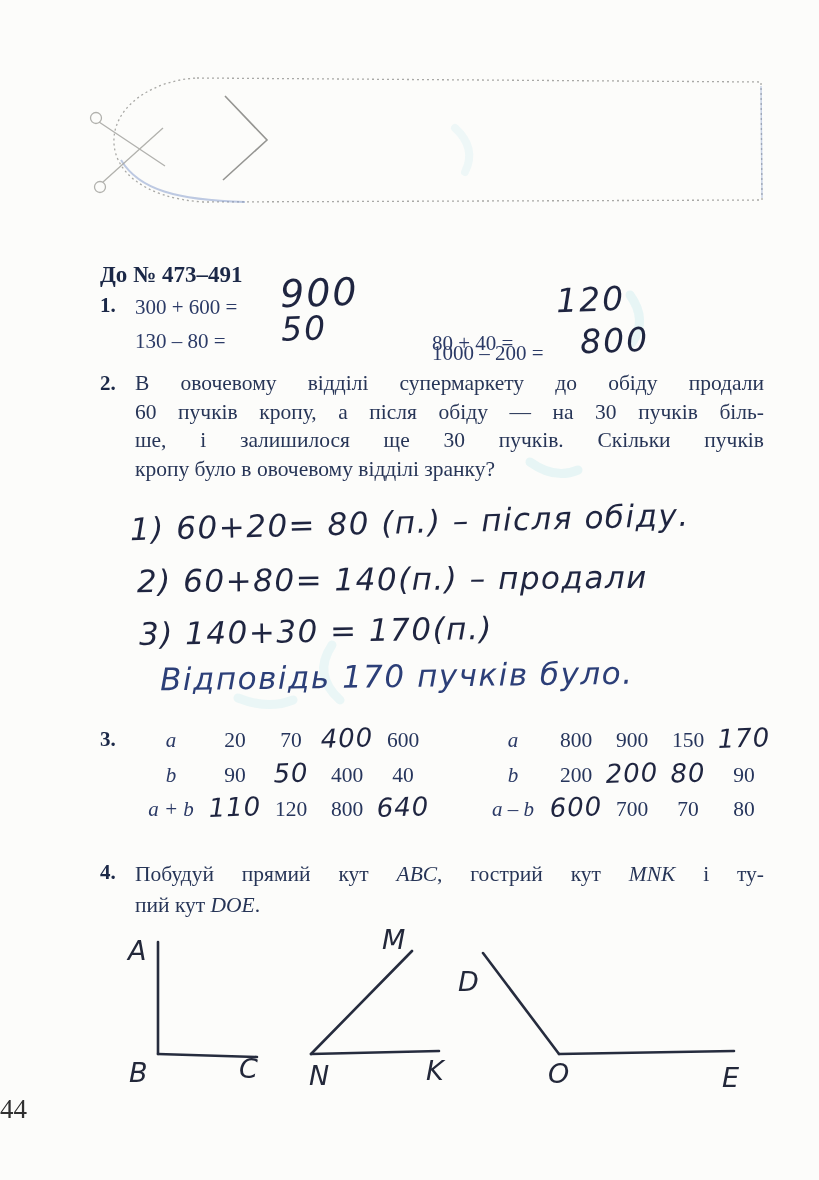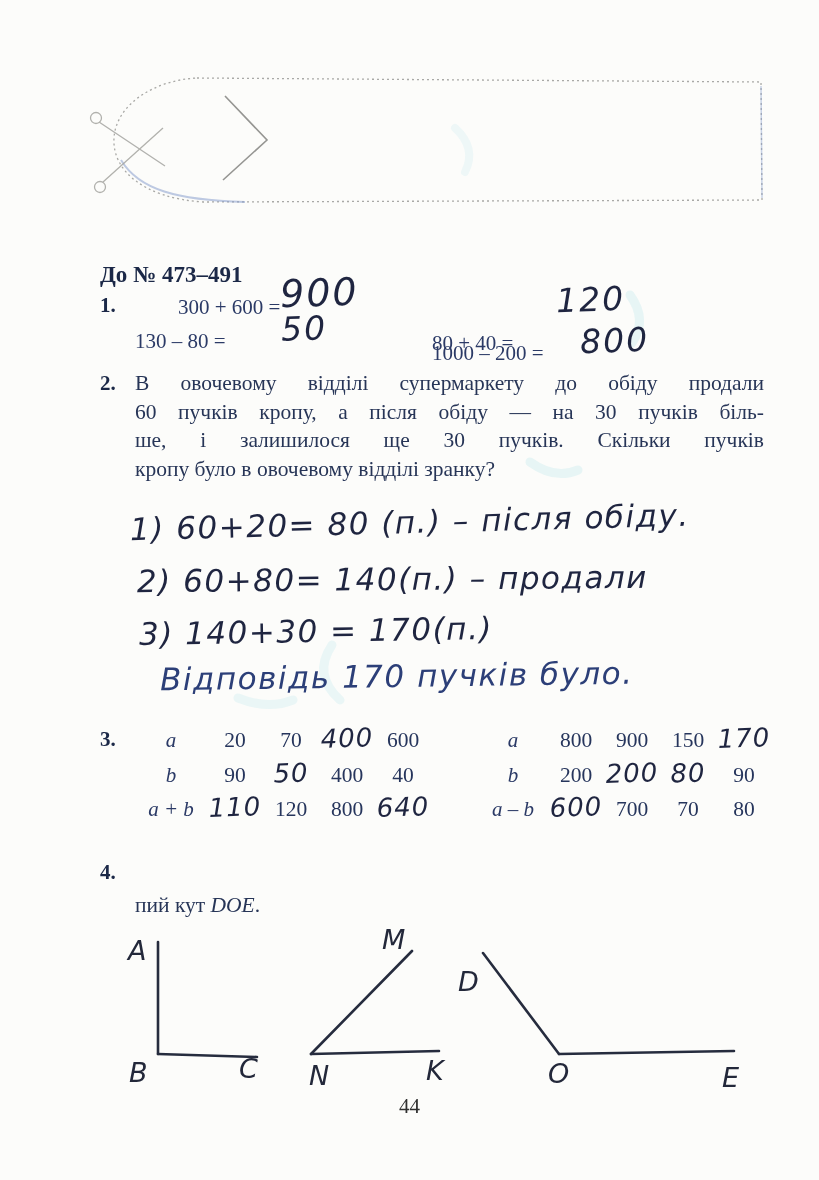--- a/index.html
+++ b/index.html
@@ -24,22 +24,22 @@
   .blue-ink{color:#2c3f78;}
   
   .tbl{position:absolute;}
   .trow{display:flex;align-items:baseline;height:34.5px;}
   .tlabel{width:72px;font-family:"Liberation Serif",serif;font-style:italic;
           font-size:21px;color:#2b3a66;text-align:center;}
   .tcell{width:56px;text-align:center;font-family:Liberation Serif, serif;
          font-size:21.5px;color:#26355c;}
   .tcell.hwc{font-family:"DejaVu Sans",sans-serif;font-style:italic;font-size:26px;
             color:#1f2540;letter-spacing:1px;transform:rotate(-2deg);white-space:nowrap;}
-  .pagenum{position:absolute;top:1094px;left:0;width:100%;text-align:center;
-           font-family:"Liberation Serif",serif;font-size:21px;color:#2f2f2f;}
+  .pagenum{position:absolute;top:1094px;left:0;width:100%;
+           font-family:"Liberation Serif",serif;font-size:27px;color:#2f2f2f;}
   svg{position:absolute;overflow:visible;}
   svg text{font-family:"DejaVu Sans",sans-serif;font-style:italic;fill:#23283a;}
 </style>
 </head>
 <body>
 
 <div class="page">
 
   <svg style="left:0;top:0;" width="819" height="1180" viewBox="0 0 819 1180">
     <path d="M 630 295 q 18 25 2 48" stroke="#35b8cf" stroke-width="9" fill="none" opacity="0.10" stroke-linecap="round"></path>
@@ -58,21 +58,21 @@
       <line x1="14" y1="64" x2="80" y2="108"></line>
       <line x1="18" y1="124" x2="78" y2="70"></line>
       <circle cx="11" cy="60" r="5.5"></circle>
       <circle cx="15" cy="129" r="5.5"></circle>
     </g>
   </svg>
 
   <div class="abs bold" style="left:100px;top:230px;font-size:23px;margin-top:32px;">До № 473–491</div>
 
   <div class="abs printed bold" style="left:100px;top:293px;">1.</div>
-  <div class="abs printed" style="left:135px;top:295px;margin-left:43px;">300 + 600 =</div>
+  <div class="abs printed" style="left:135px;top:295px;">300 + 600 =</div>
   <div class="abs hw hw-ans" style="left:280px;top:274px;font-size:38px;">900</div>
   <div class="abs printed" style="left:432px;top:297px;margin-top:34px;">80 + 40 =</div>
   <div class="abs hw hw-ans" style="left:556px;top:283px;">120</div>
   <div class="abs printed" style="left:135px;top:329px;">130 – 80 =</div>
   <div class="abs hw hw-ans" style="left:281px;top:312px;">50</div>
   <div class="abs printed" style="left:432px;top:341px;">1000 – 200 =</div>
   <div class="abs hw hw-ans" style="left:580px;top:324px;">800</div>
 
   <div class="abs printed bold" style="left:100px;top:371px;">2.</div>
   <div class="para just" style="top:369px;">В овочевому відділі супермаркету до обіду продали</div>
@@ -129,20 +129,21 @@
     <div class="trow">
       <span class="tlabel" style="width:70px;">a – b</span>
       <span class="tcell hwc">600</span>
       <span class="tcell">700</span>
       <span class="tcell">70</span>
       <span class="tcell">80</span>
     </div>
   </div>
 
   <div class="abs printed bold" style="left:100px;top:860px;">4.</div>
+  <div class="para just" style="top:860px;"><span>Побудуй прямий кут </span><i>ABC</i><span>, гострий кут </span><i>MNK</i><span> і ту-</span></div>
   <div class="para" style="top:891px;"><span>пий кут </span><i>DOE</i><span>.</span></div>
 
   <svg style="left:90px;top:915px;" width="700" height="185" viewBox="0 0 700 185">
     <g stroke="#262c3e" stroke-width="2.6" stroke-linecap="round" fill="none">
 
       <line x1="68" y1="27" x2="68" y2="139"></line>
       <line x1="68" y1="139" x2="167" y2="142"></line>
 
       <line x1="322" y1="36" x2="221" y2="139"></line>
       <line x1="221" y1="139" x2="349" y2="136"></line>

